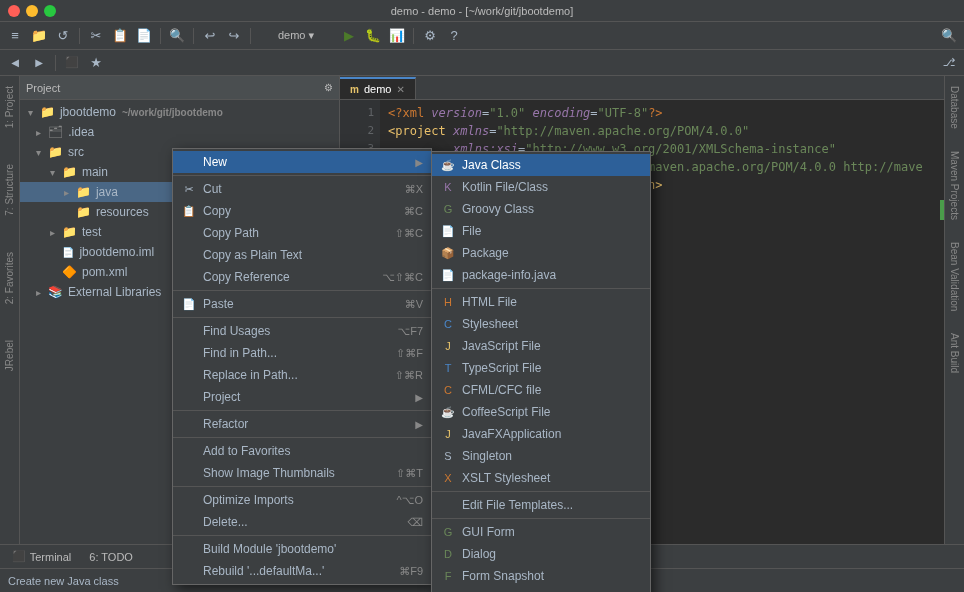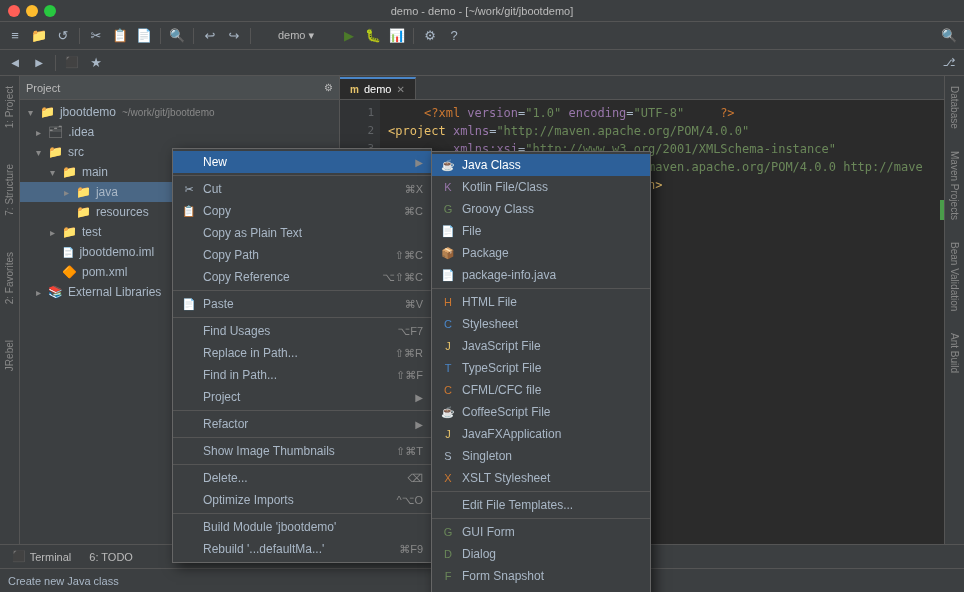--- a/index.html
+++ b/index.html
@@ -198,23 +198,23 @@
     .code-area {
       flex: 1;
       padding: 4px 8px;
       font-size: 12px;
       font-family: monospace;
       line-height: 18px;
       color: #a9b7c6;
       overflow: hidden;
     }
     .code-line { white-space: nowrap; }
-    .kw { color: #cc7832; margin-left: 36px; }
+    .kw { color: #cc7832; }
     .str { color: #6a8759; }
-    .attr { color: #9876aa; }
+    .attr { color: #9876aa; font-style: italic; }
     .tag { color: #e8bf6a; }
 
     
     .right-side {
       width: 20px;
       background: #3c3f41;
       border-left: 1px solid #555;
       display: flex;
       flex-direction: column;
       align-items: center;
@@ -407,21 +407,21 @@
       <span>Project</span>
       <div style="flex:1;"></div>
       <span style="cursor:pointer; font-size:10px;">⚙</span>
     </div>
     <div class="project-tree">
 
       <div class="tree-item">
         <span class="tree-arrow">▾</span>
         <span class="folder-icon">📁</span>
         <span>jbootdemo</span>
-        <span style="color:#888; font-size:10px; margin-left:4px;">~/work/git/jbootdemo</span>
+        <span style="color:#888; font-size:10px; margin-left:4px;font-weight:bold;">~/work/git/jbootdemo</span>
       </div>
 
       <div class="tree-item indent-1">
         <span class="tree-arrow">▸</span>
         <span class="idea-icon">🗂</span>
         <span>.idea</span>
       </div>
 
       <div class="tree-item indent-1">
         <span class="tree-arrow">▾</span>
@@ -634,26 +634,26 @@
       <span>Cut</span>
       <span class="menu-shortcut">⌘X</span>
     </div>
     <div class="menu-item">
       <span class="menu-icon">📋</span>
       <span>Copy</span>
       <span class="menu-shortcut">⌘C</span>
     </div>
     <div class="menu-item">
       <span class="menu-icon"></span>
-      <span>Copy as Plain Text</span>
-    </div>
-    <div class="menu-item">
-      <span class="menu-icon"></span>
       <span>Copy Path</span>
       <span class="menu-shortcut">⇧⌘C</span>
+    </div>
+    <div class="menu-item">
+      <span class="menu-icon"></span>
+      <span>Copy as Plain Text</span>
     </div>
     <div class="menu-item">
       <span class="menu-icon"></span>
       <span>Copy Reference</span>
       <span class="menu-shortcut">⌥⇧⌘C</span>
     </div>
 
     <div class="menu-sep"></div>
 
     <div class="menu-item">
@@ -664,62 +664,66 @@
 
     <div class="menu-sep"></div>
 
     <div class="menu-item">
       <span class="menu-icon"></span>
       <span>Find Usages</span>
       <span class="menu-shortcut">⌥F7</span>
     </div>
     <div class="menu-item">
       <span class="menu-icon"></span>
+      <span>Find in Path...</span>
+      <span class="menu-shortcut">⇧⌘F</span>
+    </div>
+    <div class="menu-item">
+      <span class="menu-icon"></span>
       <span>Replace in Path...</span>
       <span class="menu-shortcut">⇧⌘R</span>
     </div>
     <div class="menu-item">
       <span class="menu-icon"></span>
-      <span>Find in Path...</span>
-      <span class="menu-shortcut">⇧⌘F</span>
-    </div>
-    <div class="menu-item">
-      <span class="menu-icon"></span>
       <span>Project</span>
       <span class="menu-arrow">▶</span>
     </div>
 
     <div class="menu-sep"></div>
 
     <div class="menu-item">
       <span class="menu-icon"></span>
       <span>Refactor</span>
       <span class="menu-arrow">▶</span>
     </div>
 
     <div class="menu-sep"></div>
 
     <div class="menu-item">
       <span class="menu-icon"></span>
+      <span>Add to Favorites</span>
+    </div>
+    <div class="menu-item">
+      <span class="menu-icon"></span>
       <span>Show Image Thumbnails</span>
       <span class="menu-shortcut">⇧⌘T</span>
     </div>
 
     <div class="menu-sep"></div>
 
     <div class="menu-item">
       <span class="menu-icon"></span>
+      <span>Optimize Imports</span>
+      <span class="menu-shortcut">^⌥O</span>
+    </div>
+    <div class="menu-item">
+      <span class="menu-icon"></span>
       <span>Delete...</span>
       <span class="menu-shortcut">⌫</span>
     </div>
-    <div class="menu-item">
-      <span class="menu-icon"></span>
-      <span>Optimize Imports</span>
-      <span class="menu-shortcut">^⌥O</span>
-    </div>
 
     <div class="menu-sep"></div>
 
     <div class="menu-item">
       <span class="menu-icon"></span>
       <span>Build Module 'jbootdemo'</span>
     </div>
     <div class="menu-item">
       <span class="menu-icon"></span>
       <span>Rebuild '...defaultMa...'</span>

